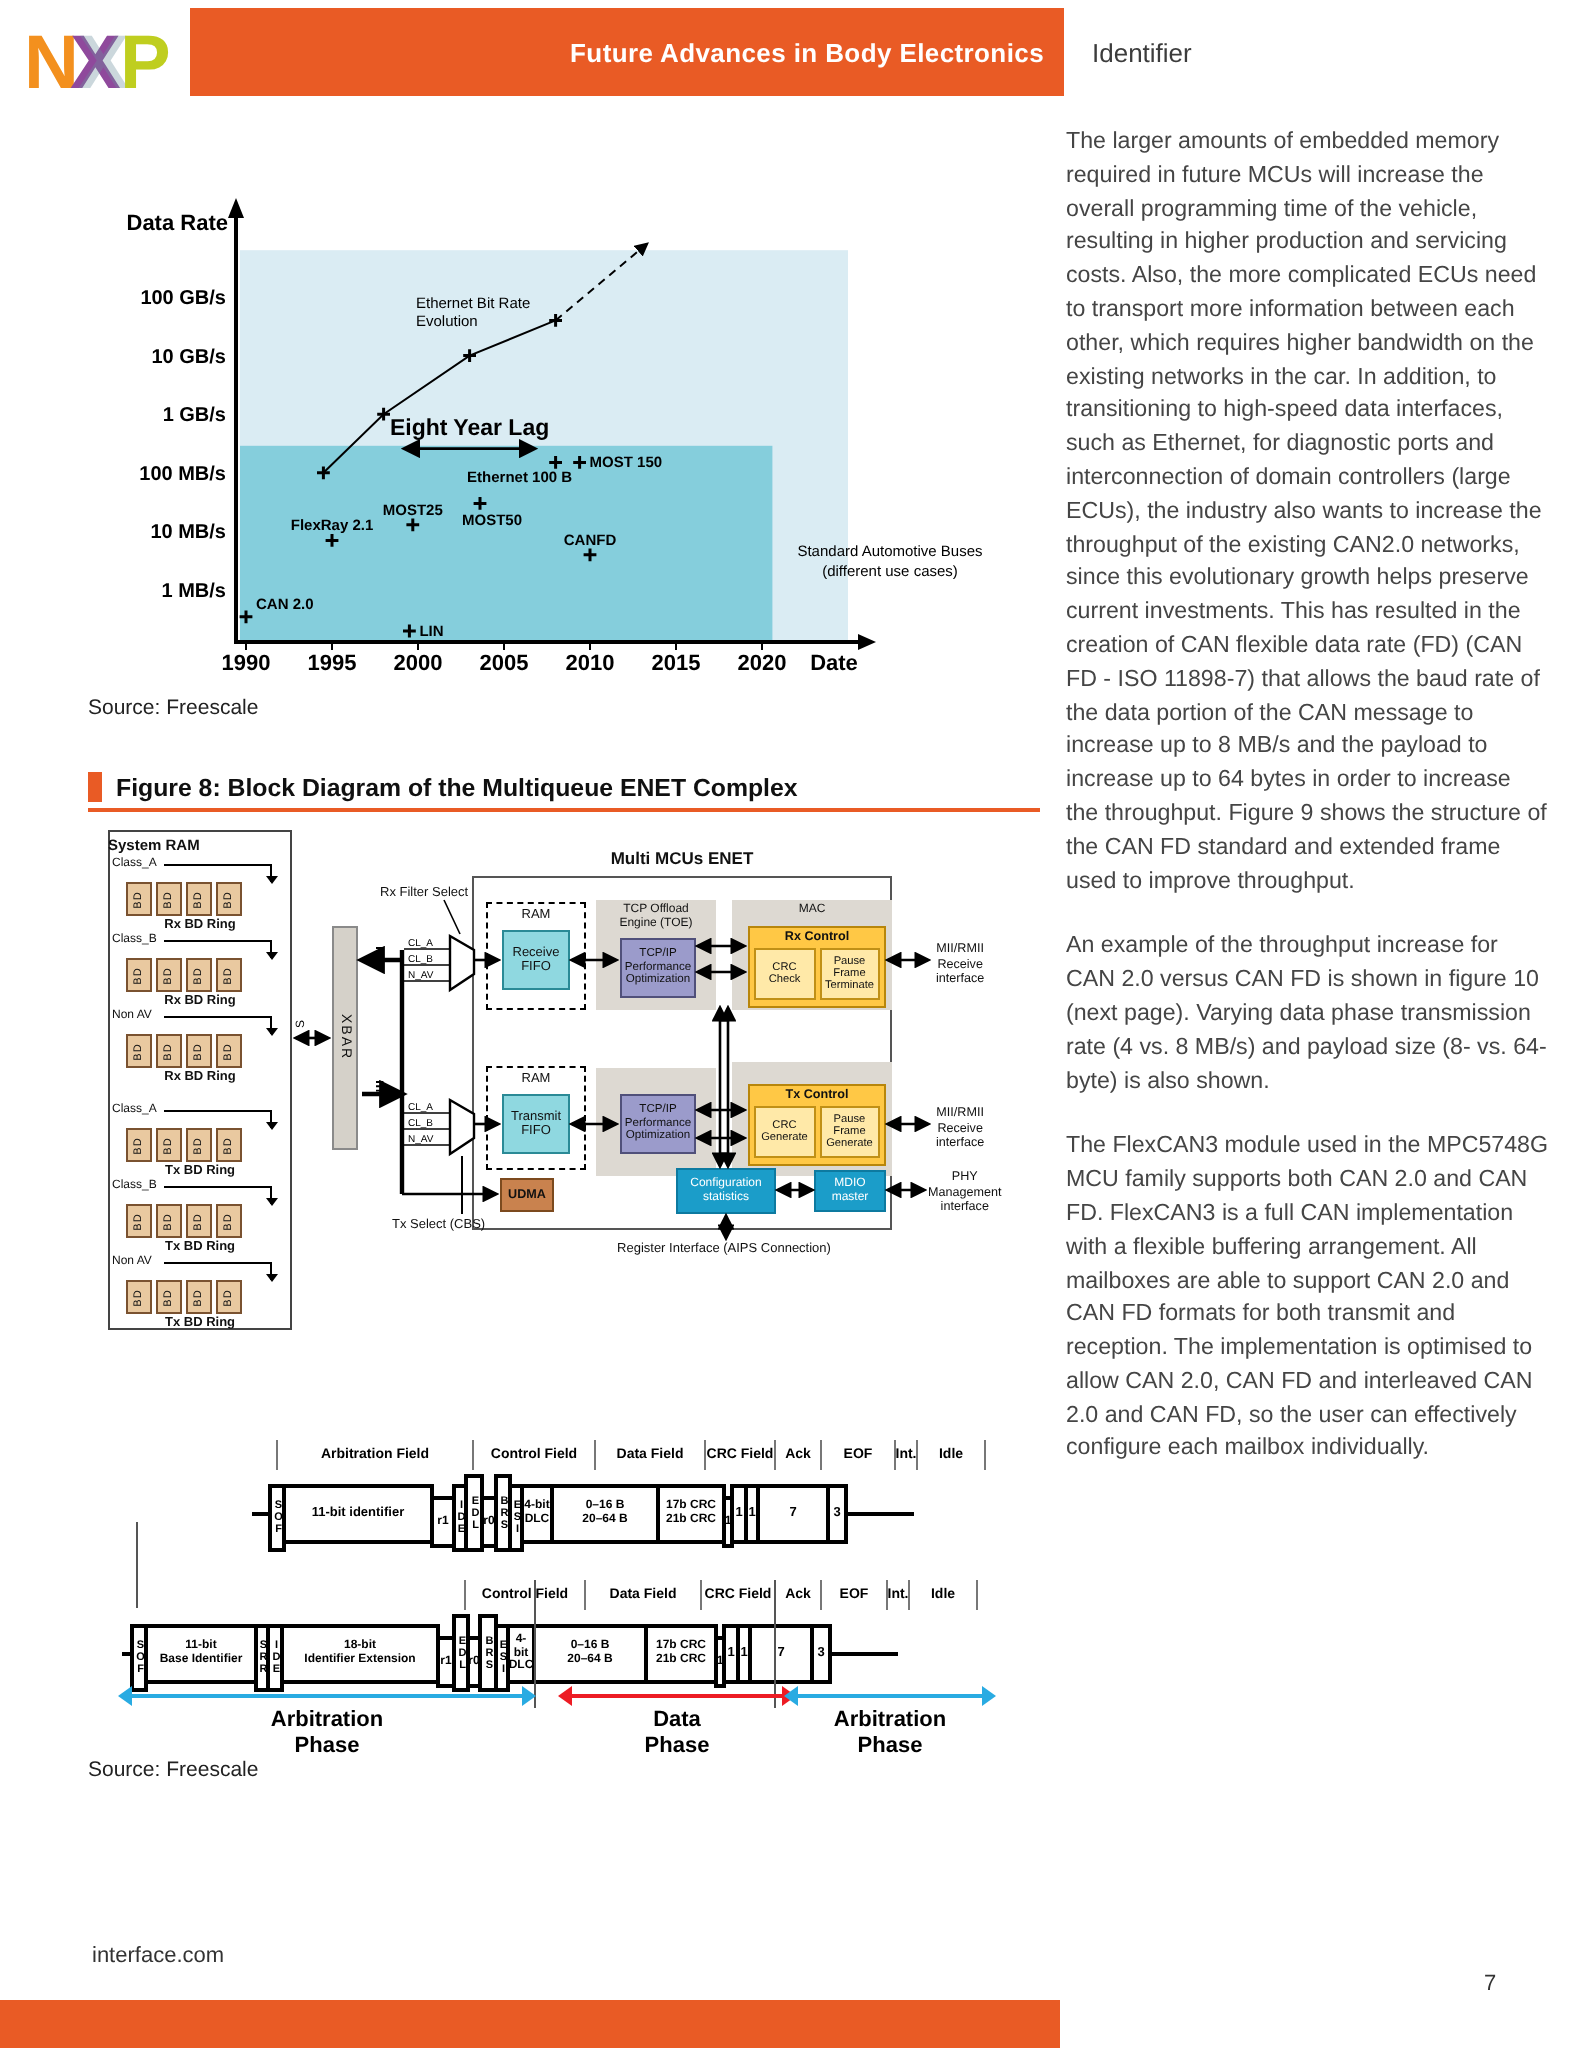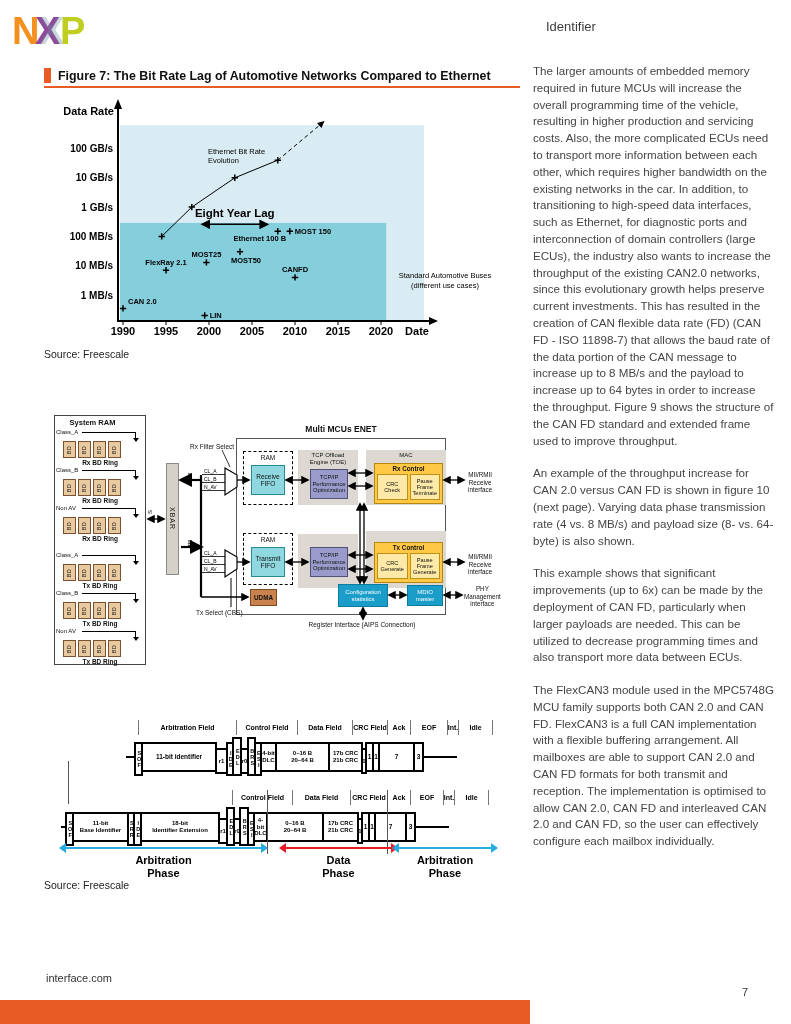--- a/index.html
+++ b/index.html
@@ -25,21 +25,21 @@
   #source7{top:348px} #source9{top:879px}
 
   
   .chart{position:absolute;left:44px;top:94px;width:476px;height:258px}
   .chart svg{font-family:"Liberation Sans",sans-serif}
 
   
   .fig8{position:absolute;left:44px;top:413px;width:476px;height:258px;font-size:7px;color:#111}
   .fig8 .abs{position:absolute}
   .sysram{left:10px;top:2px;width:92px;height:250px;border:1px solid #444}
-  .sysram-title{left:10px;top:5px;width:77px;text-align:center;font-size:7.5px;font-weight:bold}
+  .sysram-title{left:10px;top:5px;width:77px;text-align:left;font-size:7.5px;font-weight:bold}
   .rg-list{left:12px;top:16px;width:88px;display:flex;flex-direction:column}
   .rg{position:relative;height:38px;flex:none}
   .rg:nth-of-type(4){margin-top:9px}
   .rg-cls{position:absolute;left:0;top:0;font-size:6px}
   .rg-line{position:absolute;left:26px;right:8px;top:3px;height:9px;border-top:1px solid #000;border-right:1px solid #000}
   .rg-line::after{content:'';position:absolute;right:-3.5px;bottom:-4px;border:3px solid transparent;border-top:4px solid #000}
   .rg-boxes{position:absolute;left:7px;top:12px;display:flex;gap:2px}
   .bd{width:13px;height:17px;background:var(--bd-tan);border:1px solid #7a5230;display:flex;align-items:center;justify-content:center}
   .bd i{font-style:normal;transform:rotate(-90deg);font-size:5.5px;letter-spacing:.5px}
   .rg-ring{position:absolute;left:0;width:88px;top:30px;text-align:center;font-size:6.5px;font-weight:bold}
@@ -127,26 +127,25 @@
 <body>
 
 <div class="page">
 
   <svg class="logo" viewBox="0 0 78 46">
     <text x="0" y="38" font-size="38" font-weight="bold" fill="#F3901E" font-family="Liberation Sans, sans-serif">N</text>
     <text x="23" y="38" font-size="38" font-weight="bold" fill="#8F499C" font-family="Liberation Sans, sans-serif">X</text>
     <text x="27" y="38" font-size="38" font-weight="bold" fill="#6C8F9C" opacity="0.35" font-family="Liberation Sans, sans-serif">X</text>
     <text x="48" y="38" font-size="38" font-weight="bold" fill="#BFCE1F" font-family="Liberation Sans, sans-serif">P</text>
   </svg>
+  <div class="banner">
+    <span>Future Advances in Body Electronics</span>
+  </div>
   <div class="section-label">Identifier</div>
 
-  <div class="fighead" id="fig7head">
-    <span class="sq"></span>
-    <span>Figure 7: The Bit Rate Lag of Automotive Networks Compared to Ethernet</span>
-  </div>
   <div class="chart" id="chart"><svg width="476" height="258" viewBox="0 0 476 258" fill="#000">
         <defs>
           <marker id="ca" viewBox="0 0 10 10" refX="8" refY="5" markerWidth="7" markerHeight="7" orient="auto-start-reverse">
             <path d="M0,0L10,5L0,10z" fill="#000"></path>
           </marker>
         </defs>
         <rect x="76" y="31.1" width="304.0" height="195.9" fill="var(--chart-light)"></rect>
         <rect x="76" y="128.9" width="266.2" height="98.1" fill="var(--chart-teal)"></rect>
         <g stroke="#000" stroke-width="2">
           <line x1="74" y1="12" x2="74" y2="228"></line>
@@ -208,20 +207,24 @@
         <text x="202.0" y="168.7" font-size="7.5" font-weight="bold" text-anchor="middle">MOST50</text>
         <path d="M230.6 137.2H237.0M233.8 134.0V140.4" stroke="#000" stroke-width="1.5"></path>
         <text x="215.8" y="147.2" font-size="7.5" font-weight="bold" text-anchor="middle">Ethernet 100 B</text>
         <path d="M242.6 137.2H249.0M245.8 134.0V140.4" stroke="#000" stroke-width="1.5"></path>
         <text x="250.8" y="139.7" font-size="7.5" font-weight="bold" text-anchor="start">MOST 150</text>
         <path d="M247.8 183.4H254.2M251.0 180.2V186.6" stroke="#000" stroke-width="1.5"></path>
         <text x="251.0" y="178.4" font-size="7.5" font-weight="bold" text-anchor="middle">CANFD</text>
       </svg></div>
   <div class="source" id="source7">Source: Freescale</div>
 
+  <div class="fighead" id="fig8head">
+    <span class="sq"></span>
+    <span>Figure 8: Block Diagram of the Multiqueue ENET Complex</span>
+  </div>
 
   <div class="fig8">
     <div class="abs sysram"></div>
     <div class="abs sysram-title">System RAM</div>
     <div class="abs rg-list">
 
         <div class="rg">
           <span class="rg-cls">Class_A</span>
           <span class="rg-line"></span>
           <div class="rg-boxes">
@@ -672,21 +675,20 @@
 Phase</div>
     </div>
   </div>
   <div class="source" id="source9">Source: Freescale</div>
 
   <div class="article">
     <div>
 
     <p>The larger amounts of embedded memory required in future MCUs will increase the overall programming time of the vehicle, resulting in higher production and servicing costs. Also, the more complicated ECUs need to transport more information between each other, which requires higher bandwidth on the existing networks in the car. In addition, to transitioning to high-speed data interfaces, such as Ethernet, for diagnostic ports and interconnection of domain controllers (large ECUs), the industry also wants to increase the throughput of the existing CAN2.0 networks, since this evolutionary growth helps preserve current investments. This has resulted in the creation of CAN flexible data rate (FD) (CAN FD - ISO 11898-7) that allows the baud rate of the data portion of the CAN message to increase up to 8 MB/s and the payload to increase up to 64 bytes in order to increase the throughput. Figure 9 shows the structure of the CAN FD standard and extended frame used to improve throughput.</p>
         <p>An example of the throughput increase for CAN 2.0 versus CAN FD is shown in figure 10 (next page). Varying data phase transmission rate (4 vs. 8 MB/s) and payload size (8- vs. 64-byte) is also shown.</p>
-        <p>This example shows that significant improvements (up to 6x) can be made by the deployment of CAN FD, particularly when larger payloads are needed. This can be utilized to decrease programming times and also transport more data between ECUs.</p>
         <p>The FlexCAN3 module used in the MPC5748G MCU family supports both CAN 2.0 and CAN FD. FlexCAN3 is a full CAN implementation with a flexible buffering arrangement. All mailboxes are able to support CAN 2.0 and CAN FD formats for both transmit and reception. The implementation is optimised to allow CAN 2.0, CAN FD and interleaved CAN 2.0 and CAN FD, so the user can effectively configure each mailbox individually.</p>
       </div>
   </div>
 
   <div class="site">interface.com</div>
   <div class="pnum">7</div>
   <div class="fbar"></div>
 </div>
 
 </body></html>

